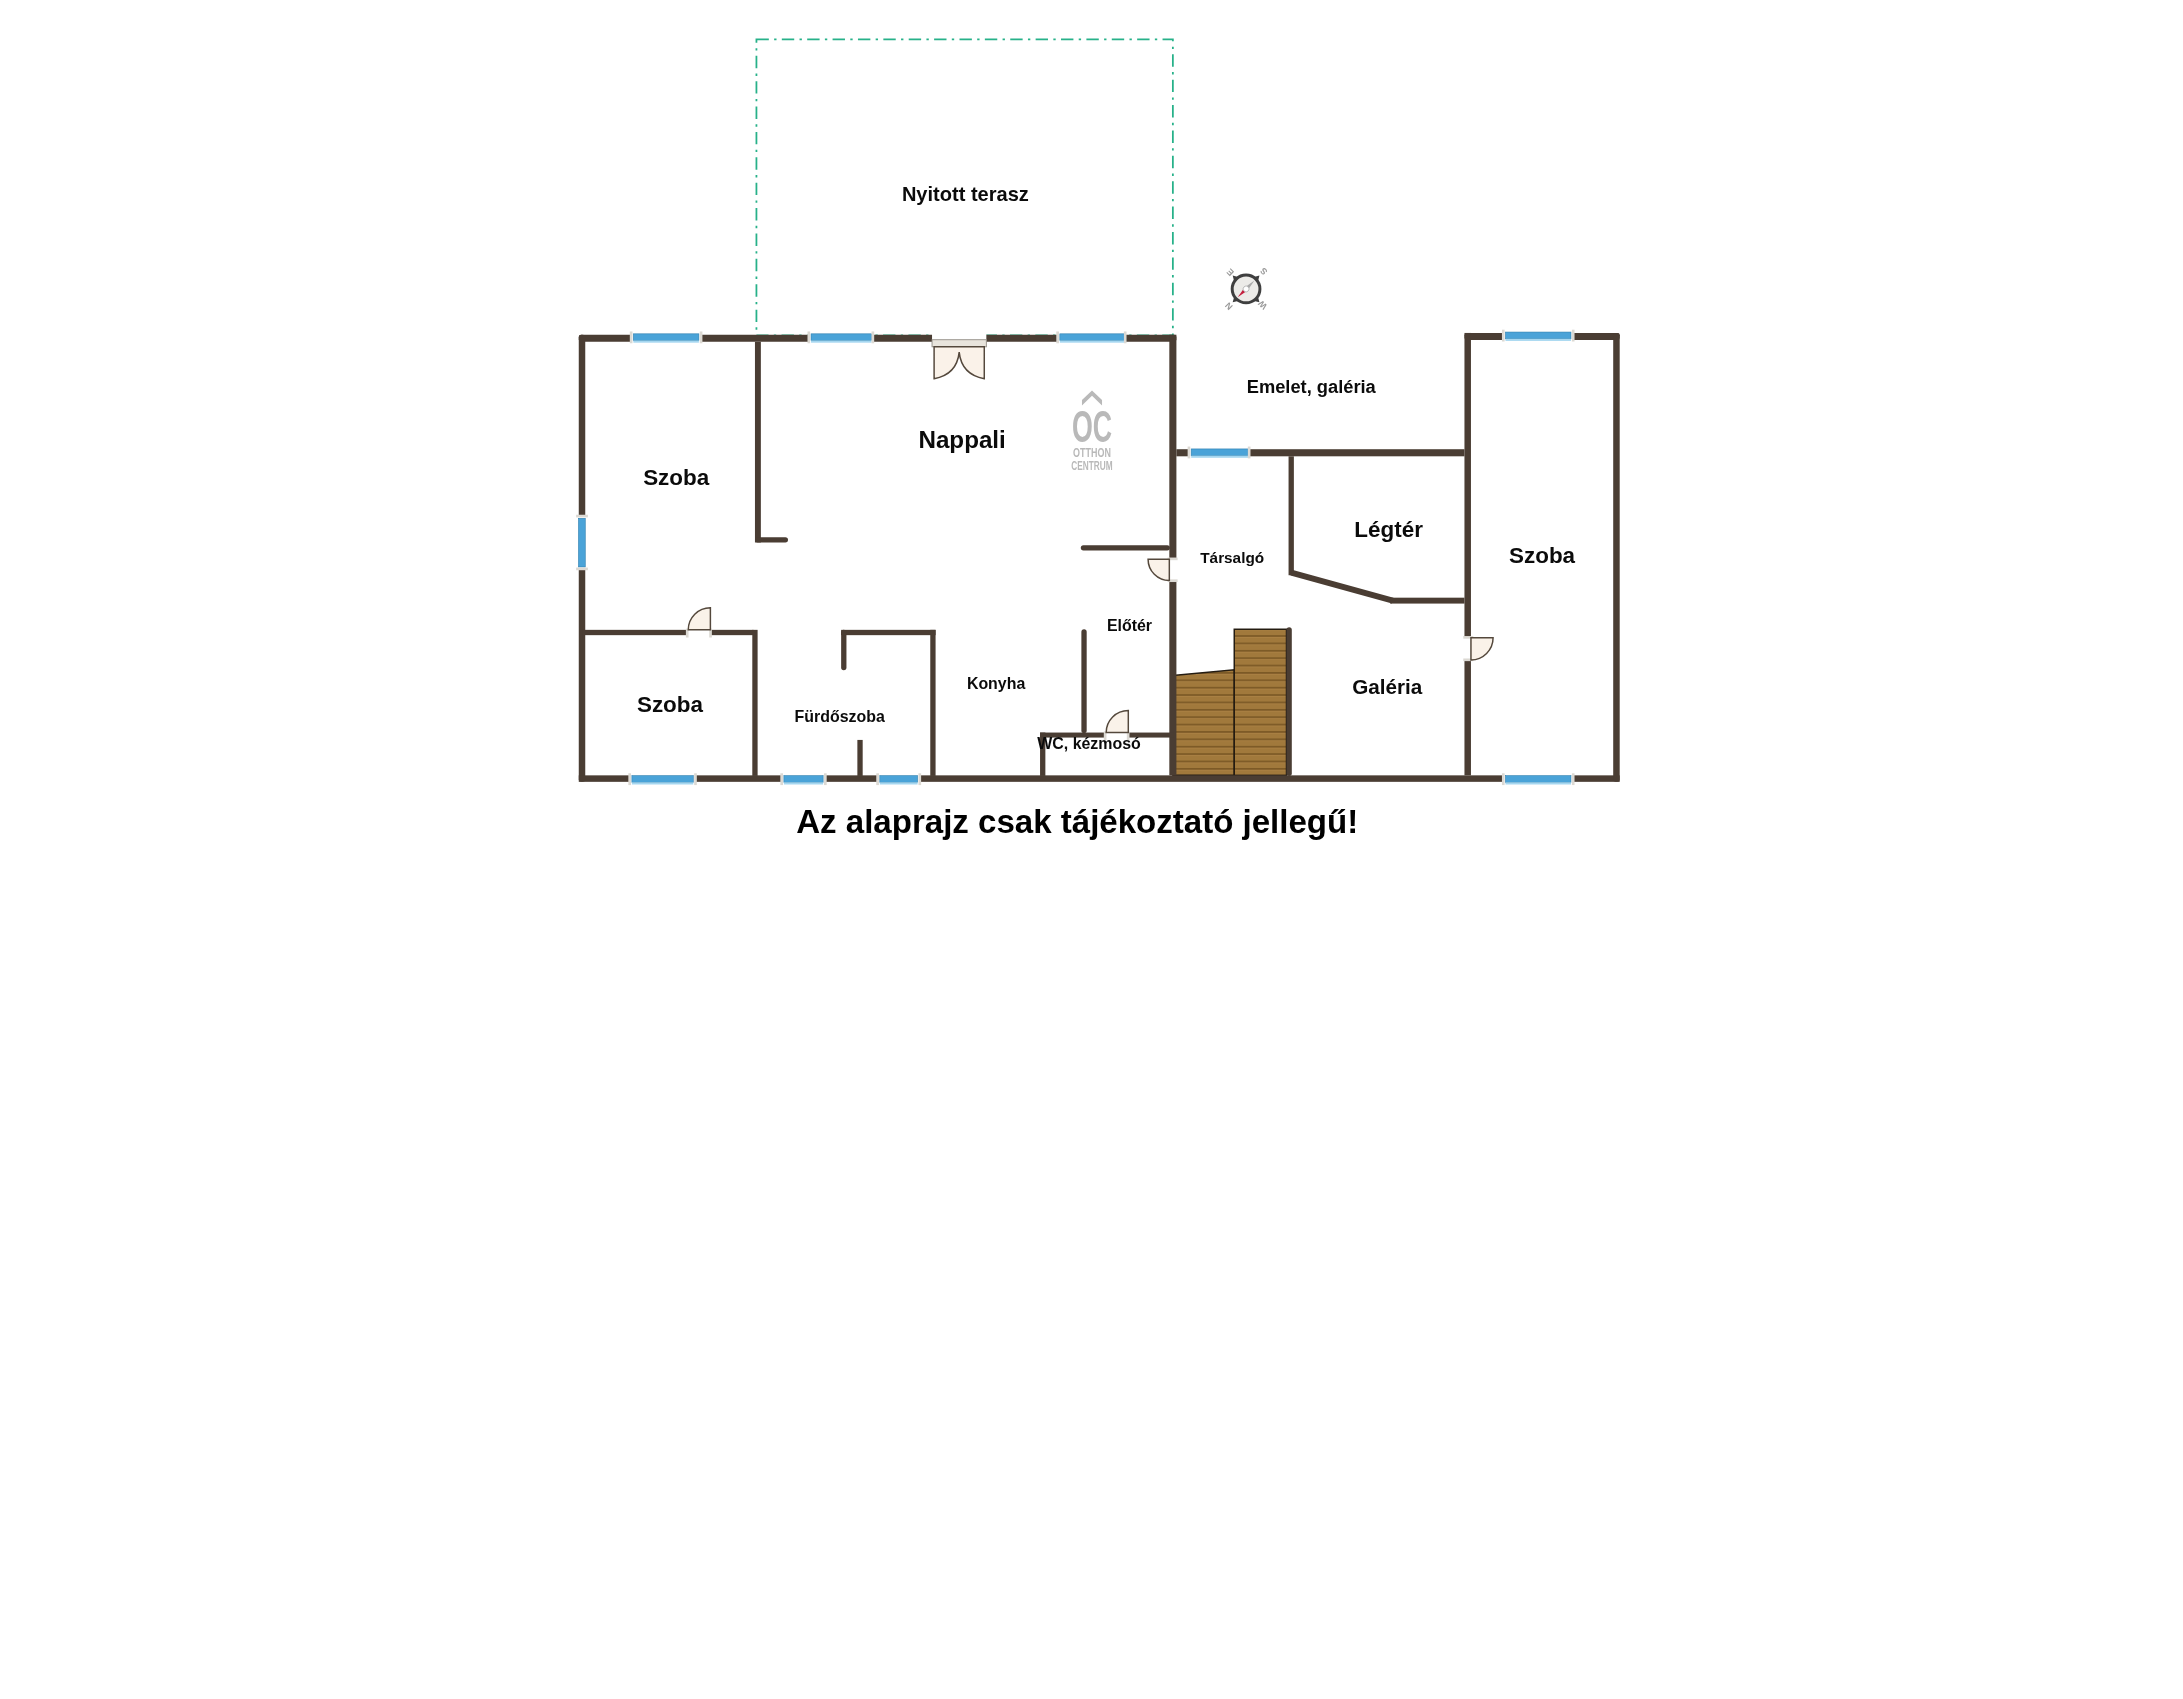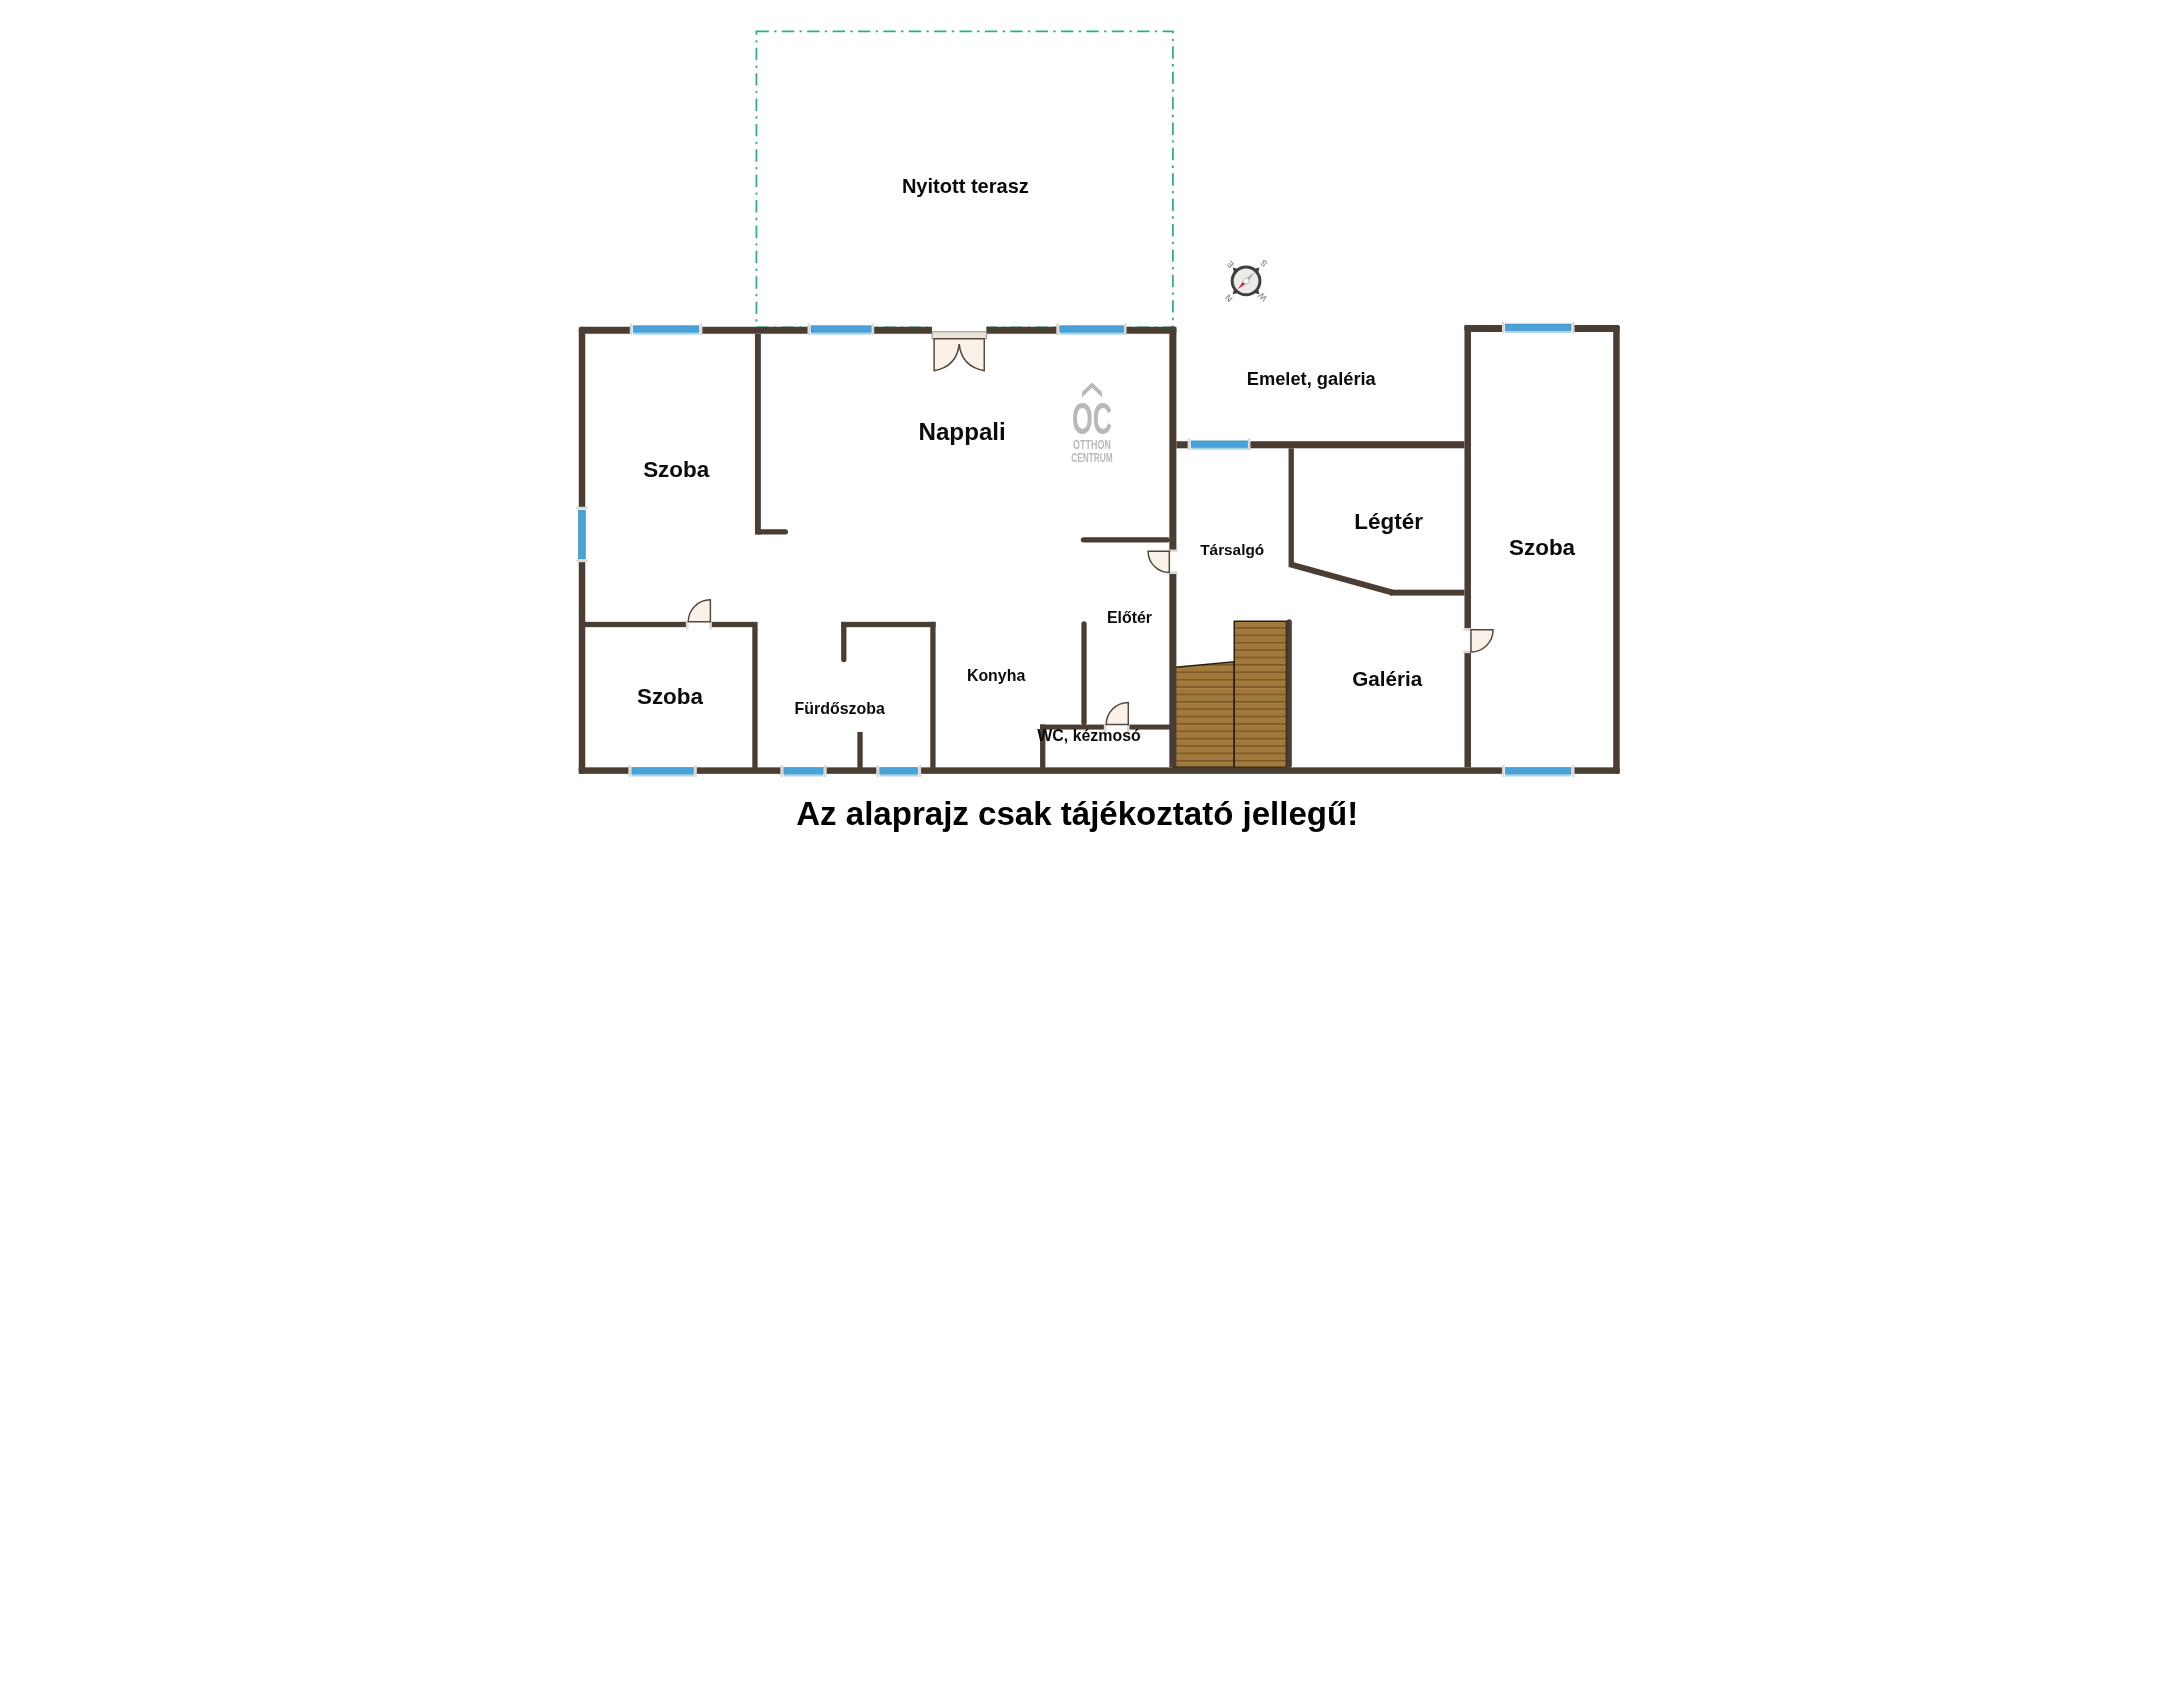--- a/index.html
+++ b/index.html
@@ -1,17 +1,17 @@
 <!DOCTYPE html>
 <html style="font-size:9.4px"><head>
 <meta charset="utf-8">
 <style>
   html,body{margin:0;padding:0;background:#ffffff;}
   body{font-family:"Liberation Sans", sans-serif;}
-  .plan-wrap{width:100%;max-width:1092px;margin:0 auto;}
+  .plan-wrap{width:100%;max-width:1092px;margin:8px auto;}
   svg{display:block;width:100%;height:auto;}
   text{font-family:"Liberation Sans", sans-serif;}
   .room-label{font-weight:bold;fill:#0b0b0b;}
   .small-label{font-weight:bold;fill:#0b0b0b;}
   .title-label{font-weight:bold;fill:#000000;}
   .logo-text{fill:#b9b9b9;font-weight:bold;}
   .compass-letter{fill:#9a9a9a;font-weight:bold;}
 </style>
 </head>
 <body>

